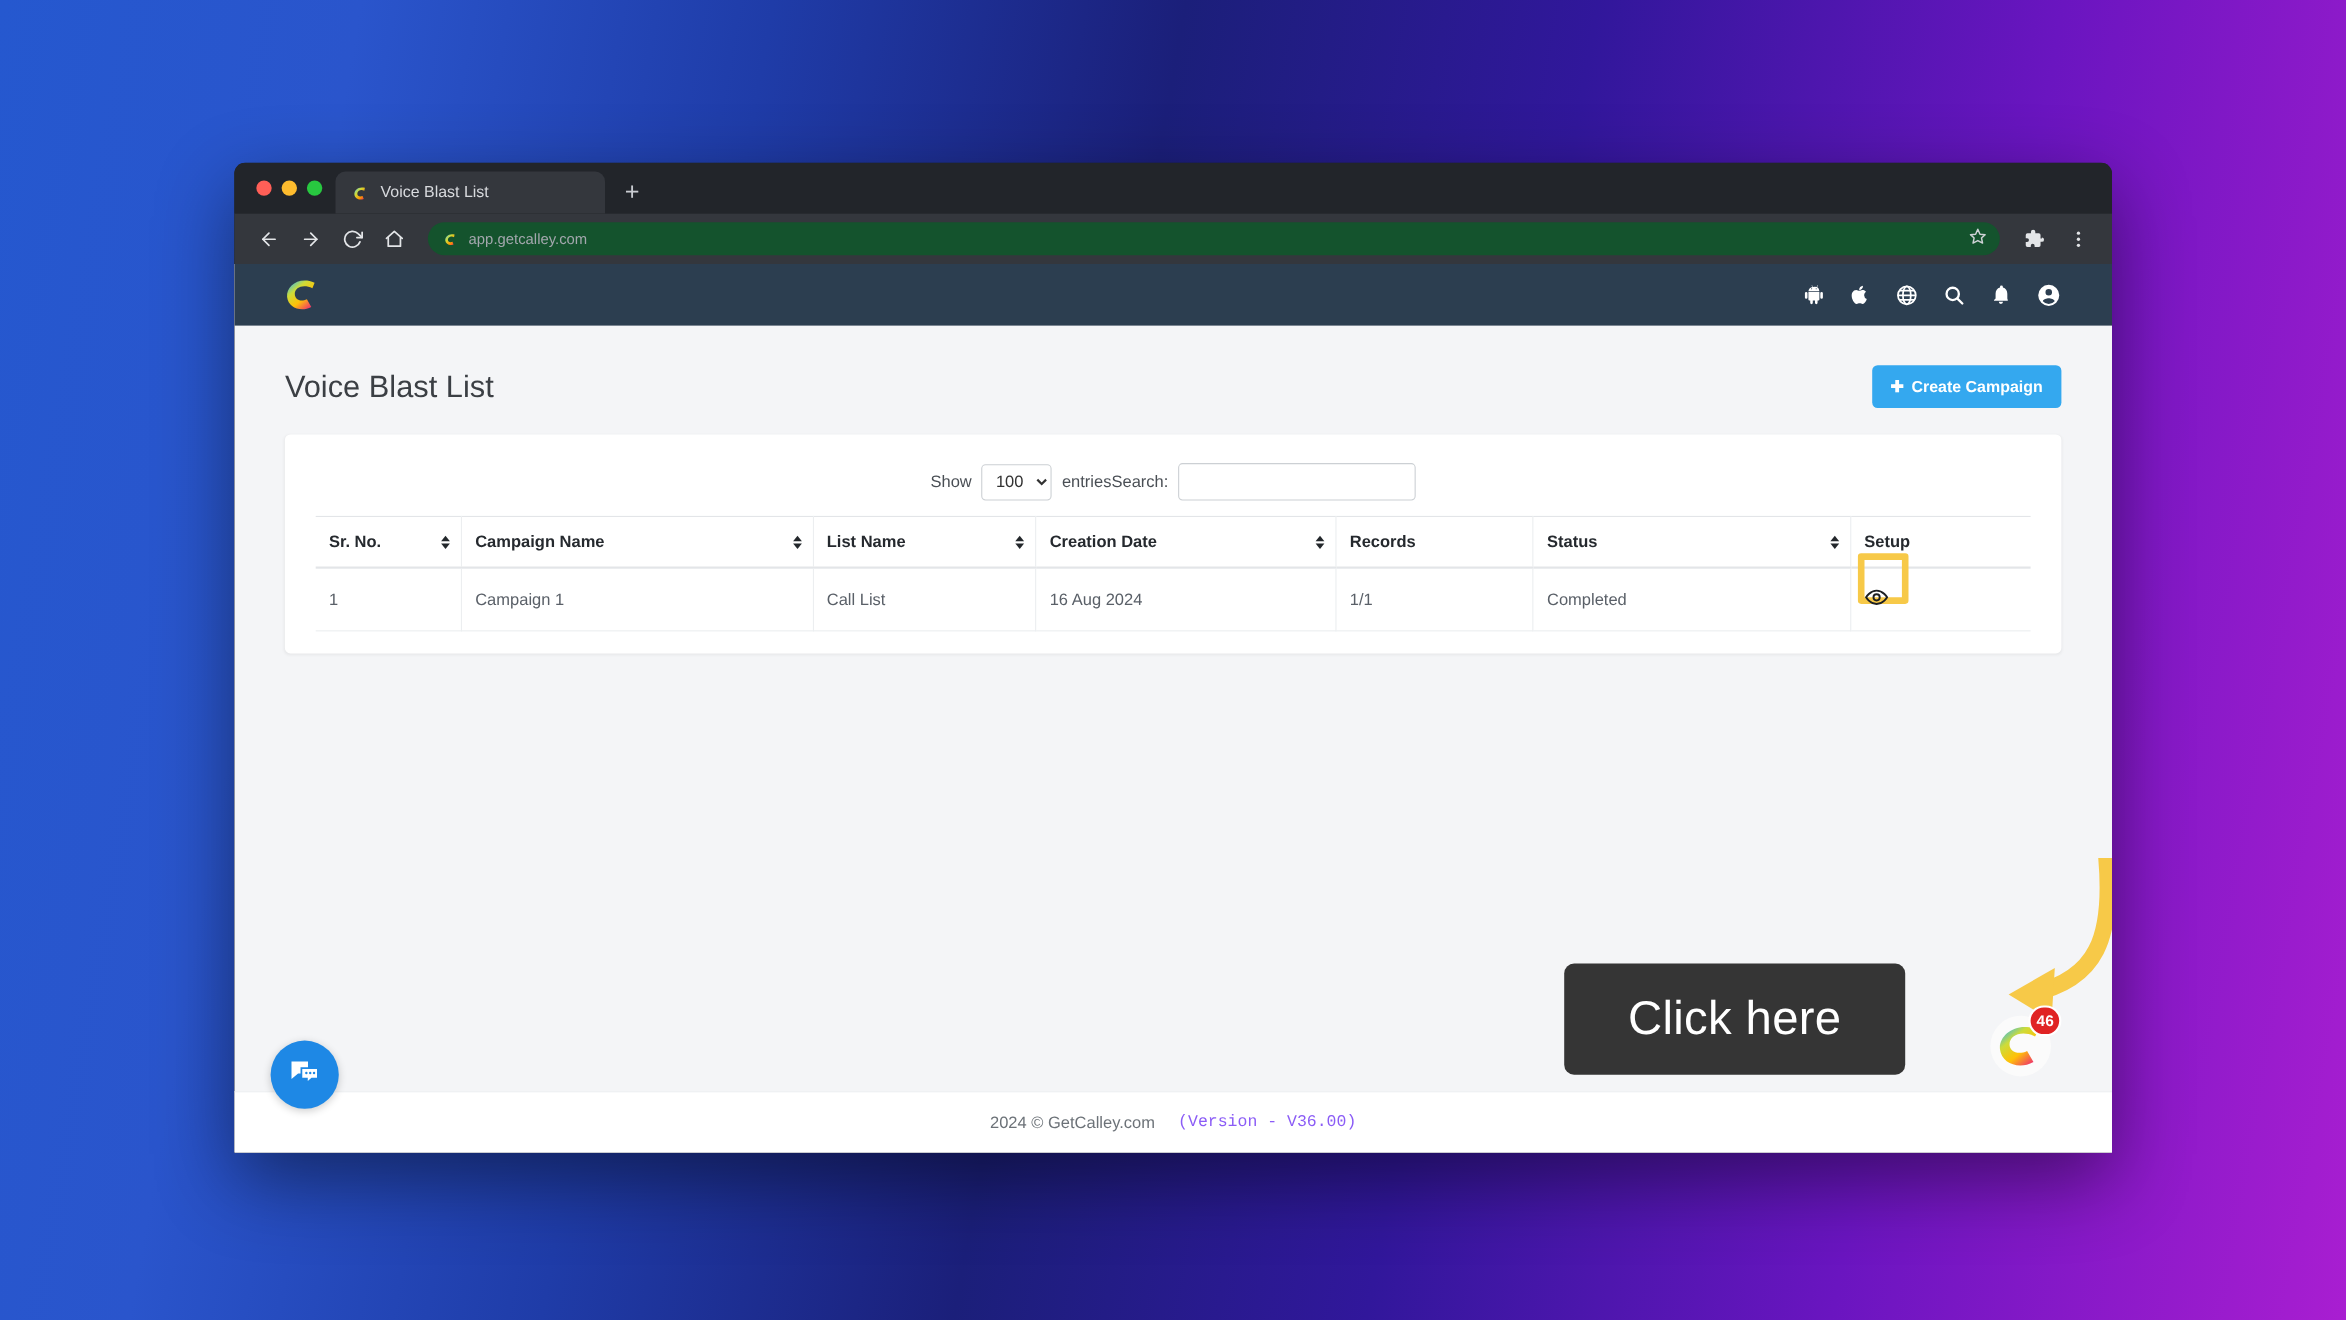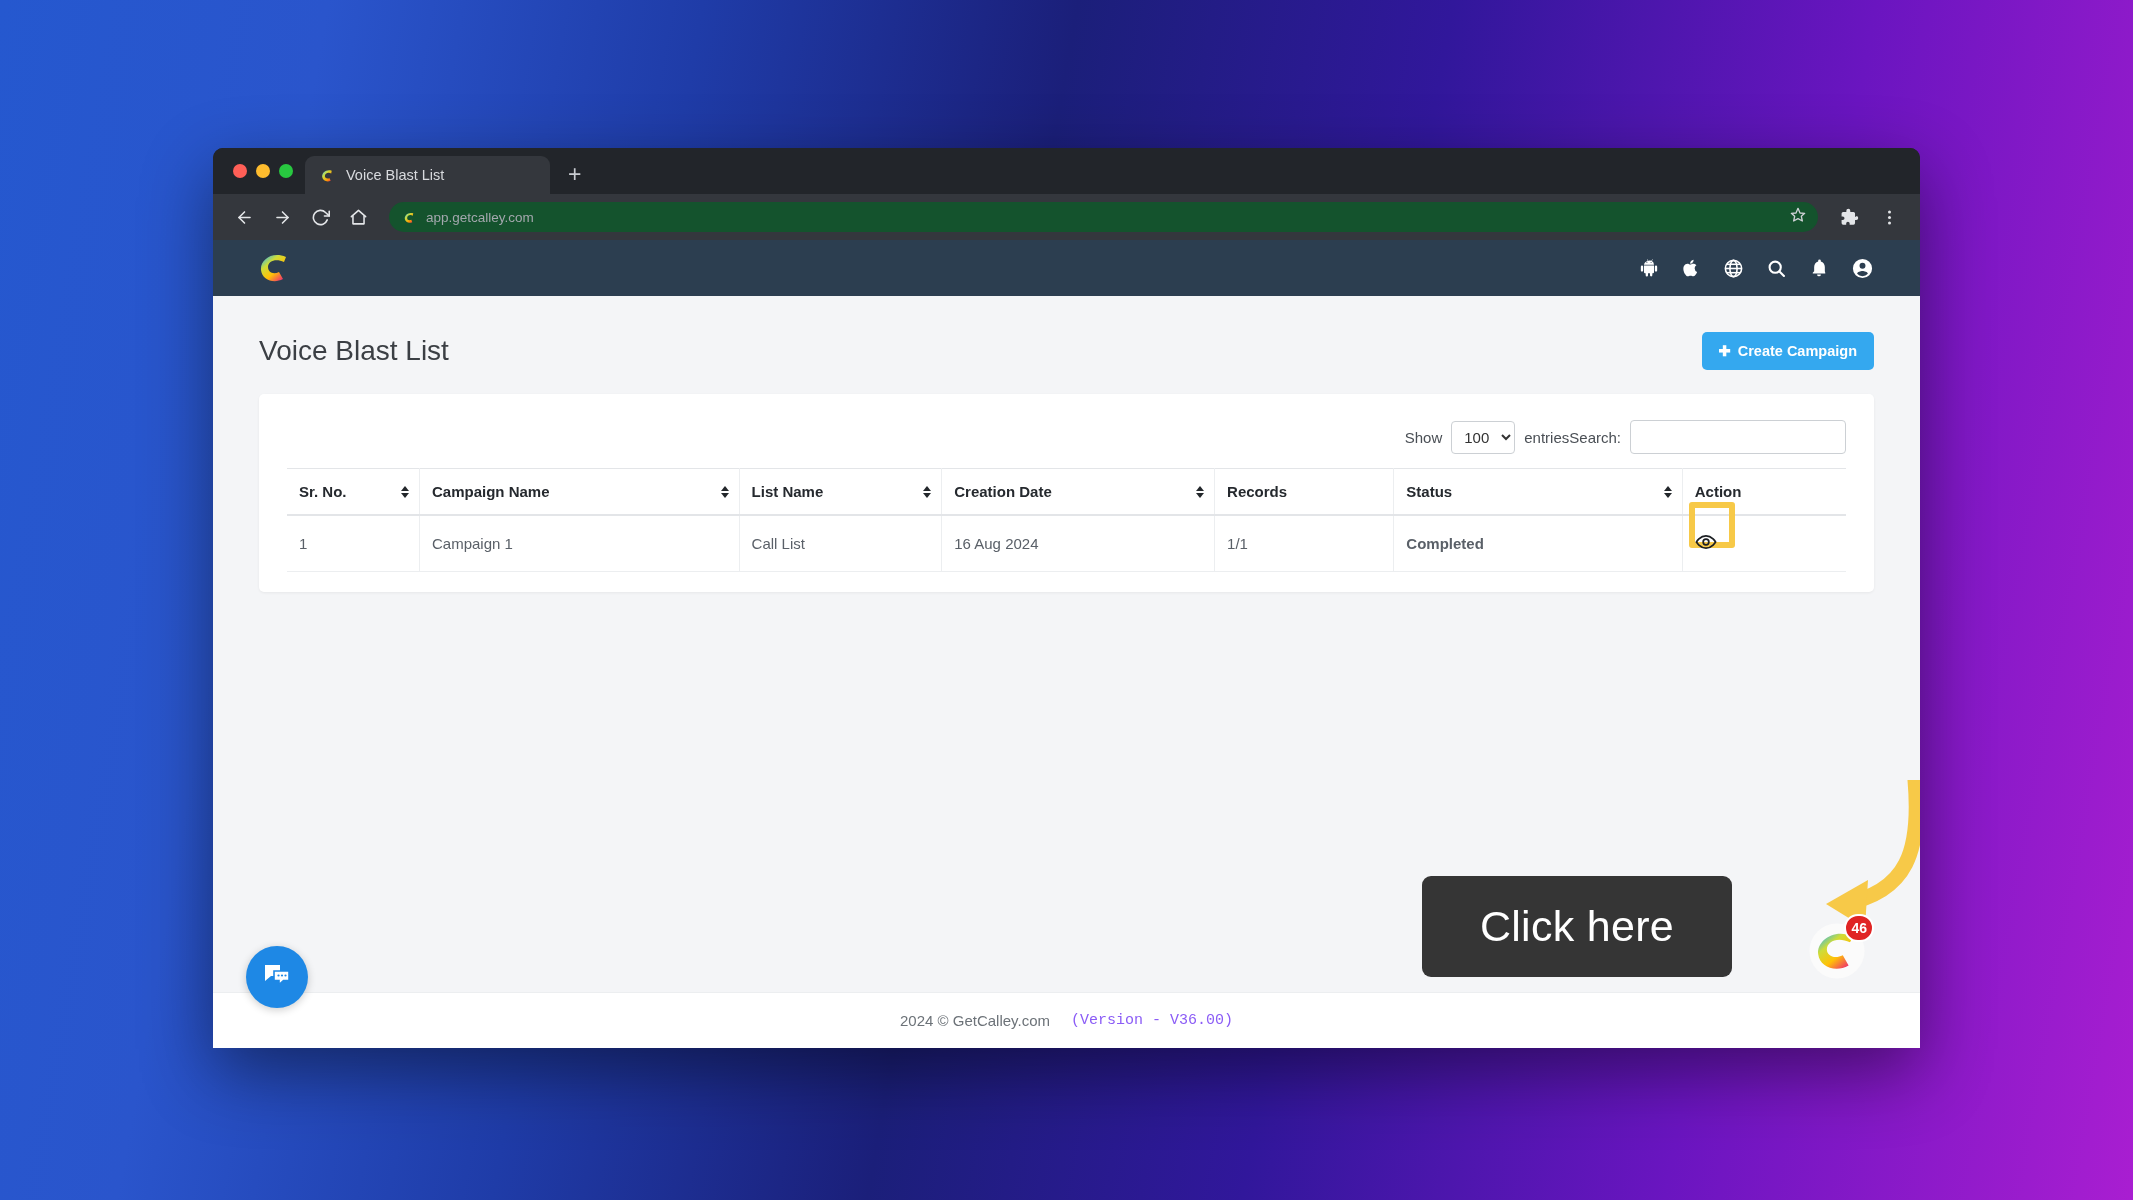--- a/index.html
+++ b/index.html
@@ -109,21 +109,21 @@
     font-family: "Liberation Sans", sans-serif;
   }
 
   
   #list-card {
     margin: 24px 46px 0 46px; background: #fff;
     border-radius: 5px; padding: 26px 28px 20px 28px;
     box-shadow: 0 1px 3px rgba(0,0,0,.06);
   }
   #table-controls {
-    display: flex; align-items: center; justify-content: flex-end;
+    display: flex; align-items: center; justify-content: center;
     margin-bottom: 14px;
   }
   #length-control, #search-control {
     display: flex; align-items: center; gap: 9px;
     font-size: 15px; color: #4a4f55;
   }
   #entries-select {
     font-family: "Liberation Sans", sans-serif;
     font-size: 15px; padding: 6px 8px;
     border: 1px solid #ccd0d4; border-radius: 4px;
@@ -159,21 +159,21 @@
     display: flex; flex-direction: column; gap: 2px;
   }
   .sort-ind i {
     display: block; width: 0; height: 0;
     border-left: 4px solid transparent;
     border-right: 4px solid transparent;
   }
   .sort-ind i.up { border-bottom: 5px solid #23272b; }
   .sort-ind i.down { border-top: 5px solid #23272b; }
   .link-cell { color: #e74c3c; }
-  .status-cell { color: #25292e; font-weight: bold; }
+  .status-cell { color: #25292e; font-weight: normal; }
   .action-cell { position: relative; }
 
   
   #action-highlight {
     position: absolute;
     left: 6px; top: -14px;
     width: 46px; height: 46px;
     border: 6px solid #f7c948;
     border-radius: 3px;
     pointer-events: none;
@@ -449,21 +449,21 @@
               <span>Records</span>
             </th>
             <th style="width:18.5%">
               <span>Status</span>
               <span class="sort-ind">
                   <i class="up"></i>
                   <i class="down"></i>
                 </span>
             </th>
             <th>
-              <span>Action</span>
+              <span>Setup</span>
             </th>
           </tr>
         </thead>
         <tbody>
           <tr>
             <td>1</td>
             <td>Campaign 1</td>
             <td class="link-cell">Call List</td>
             <td>16 Aug 2024</td>
             <td>1/1</td>

